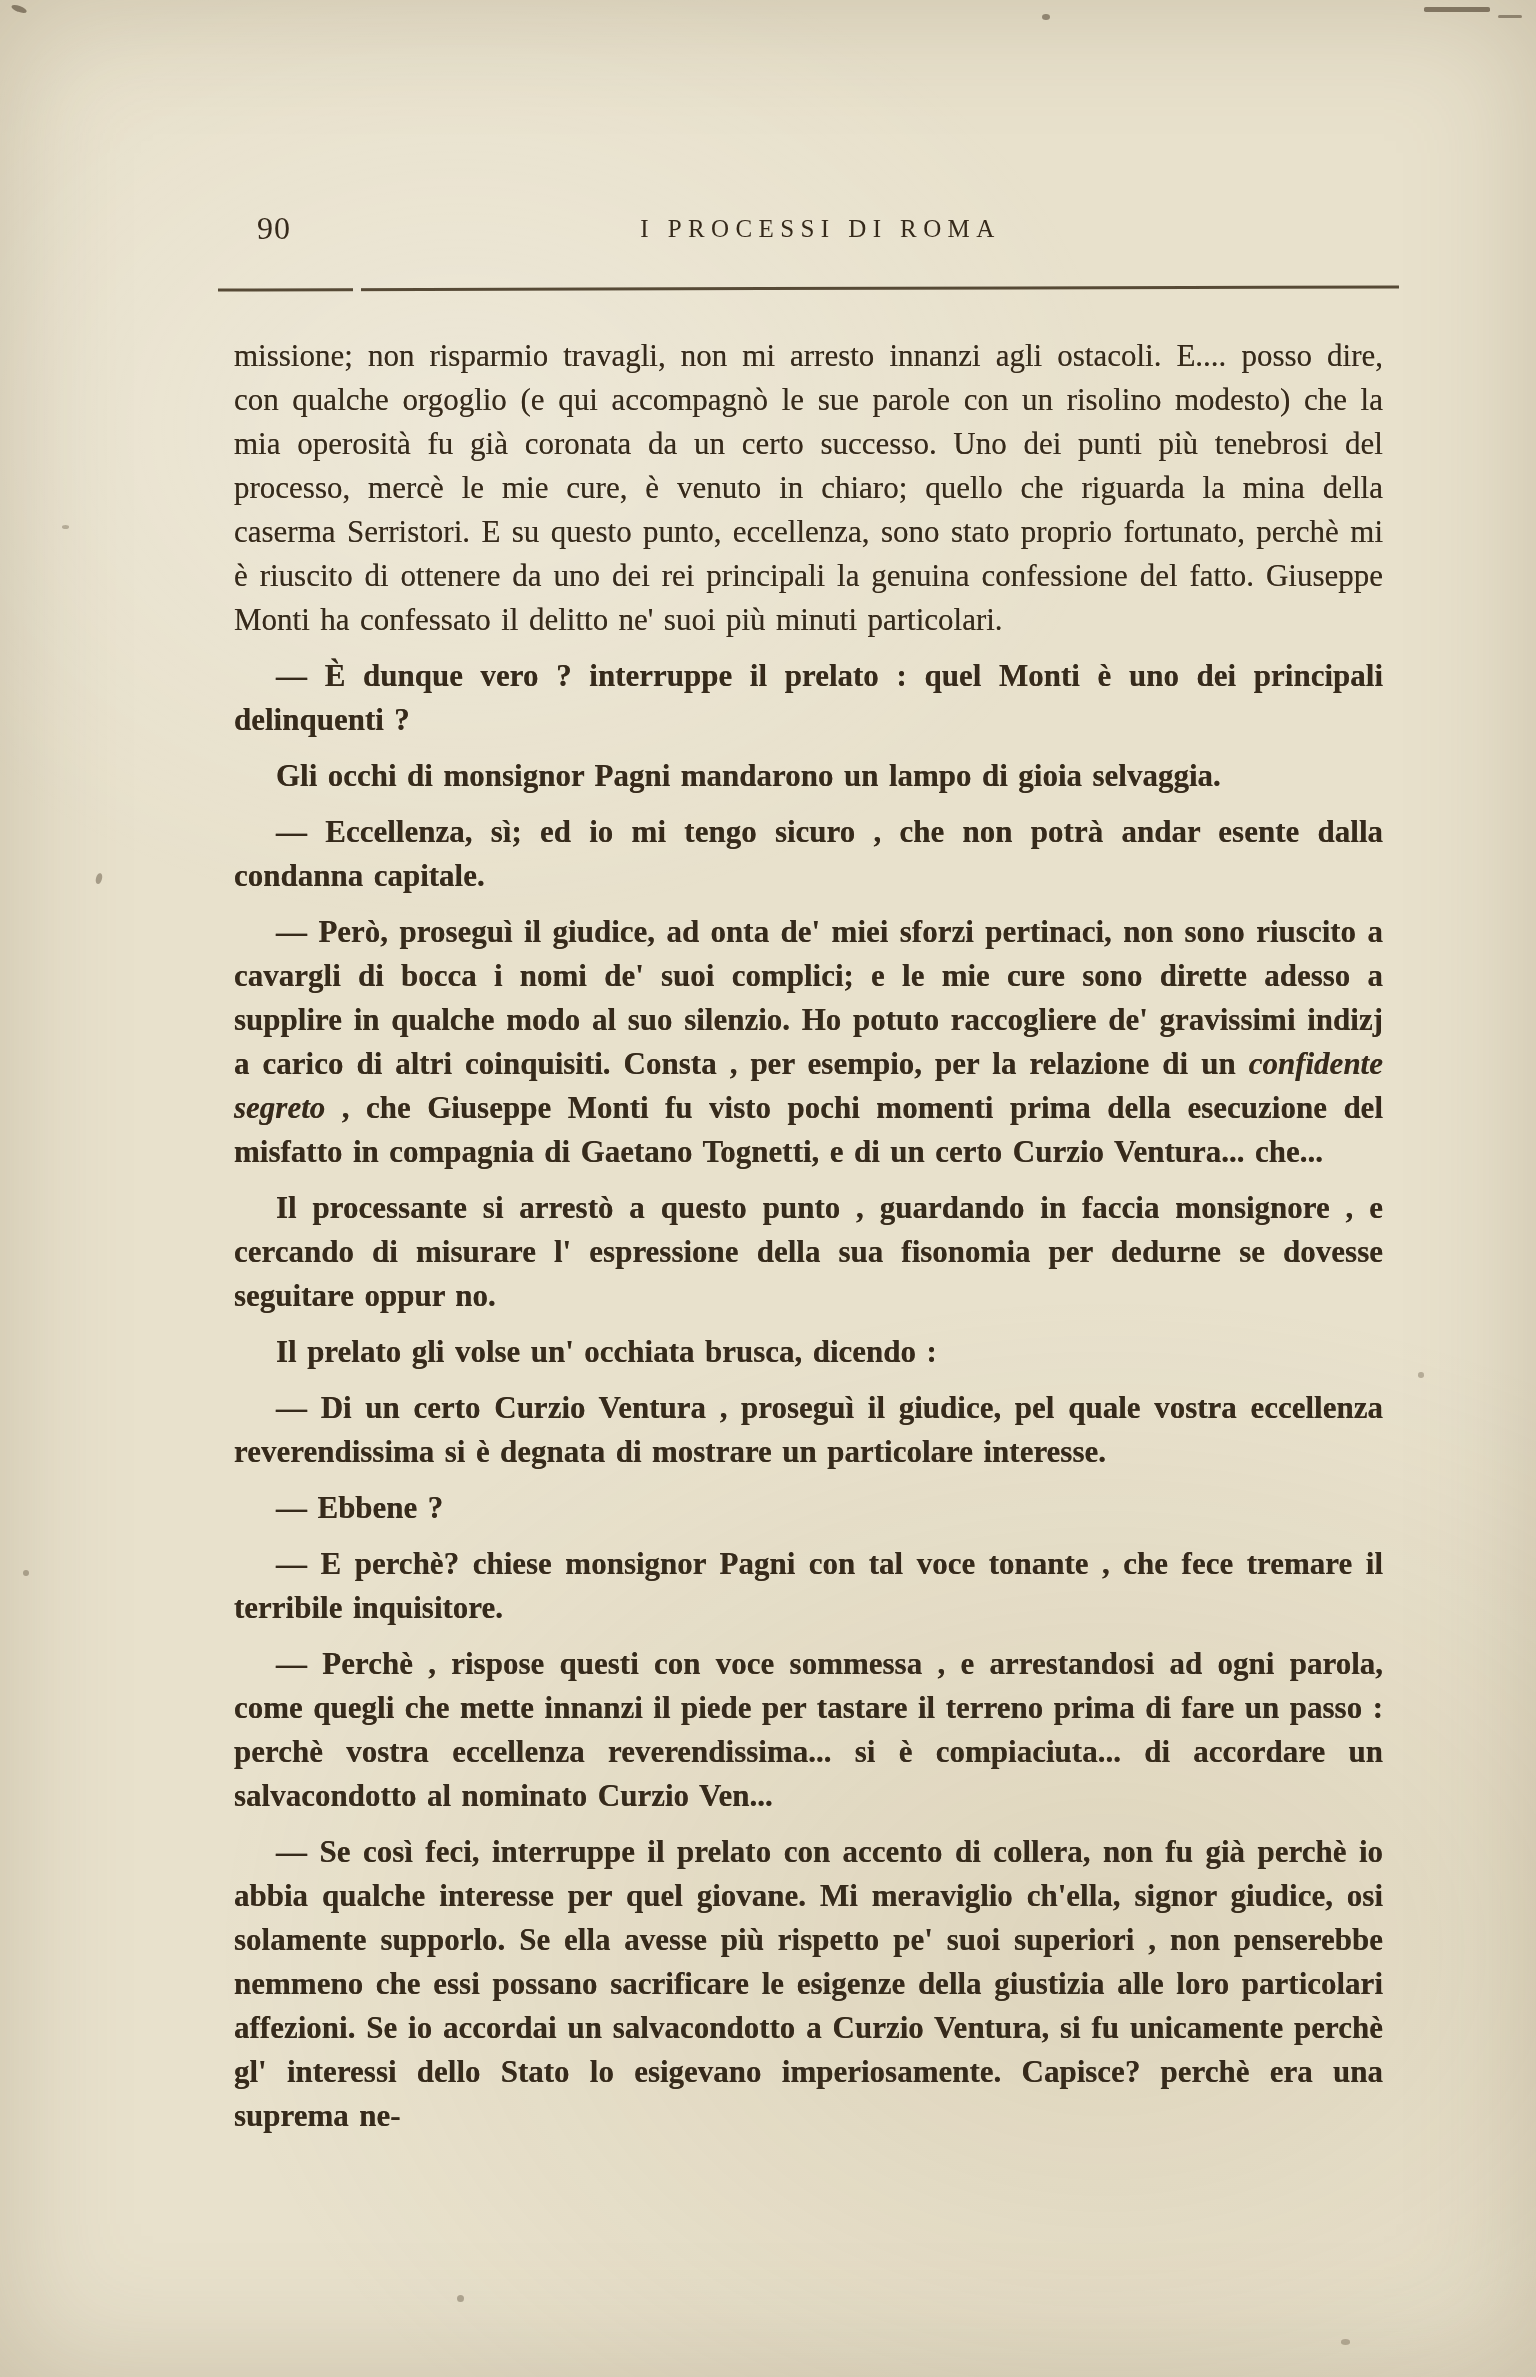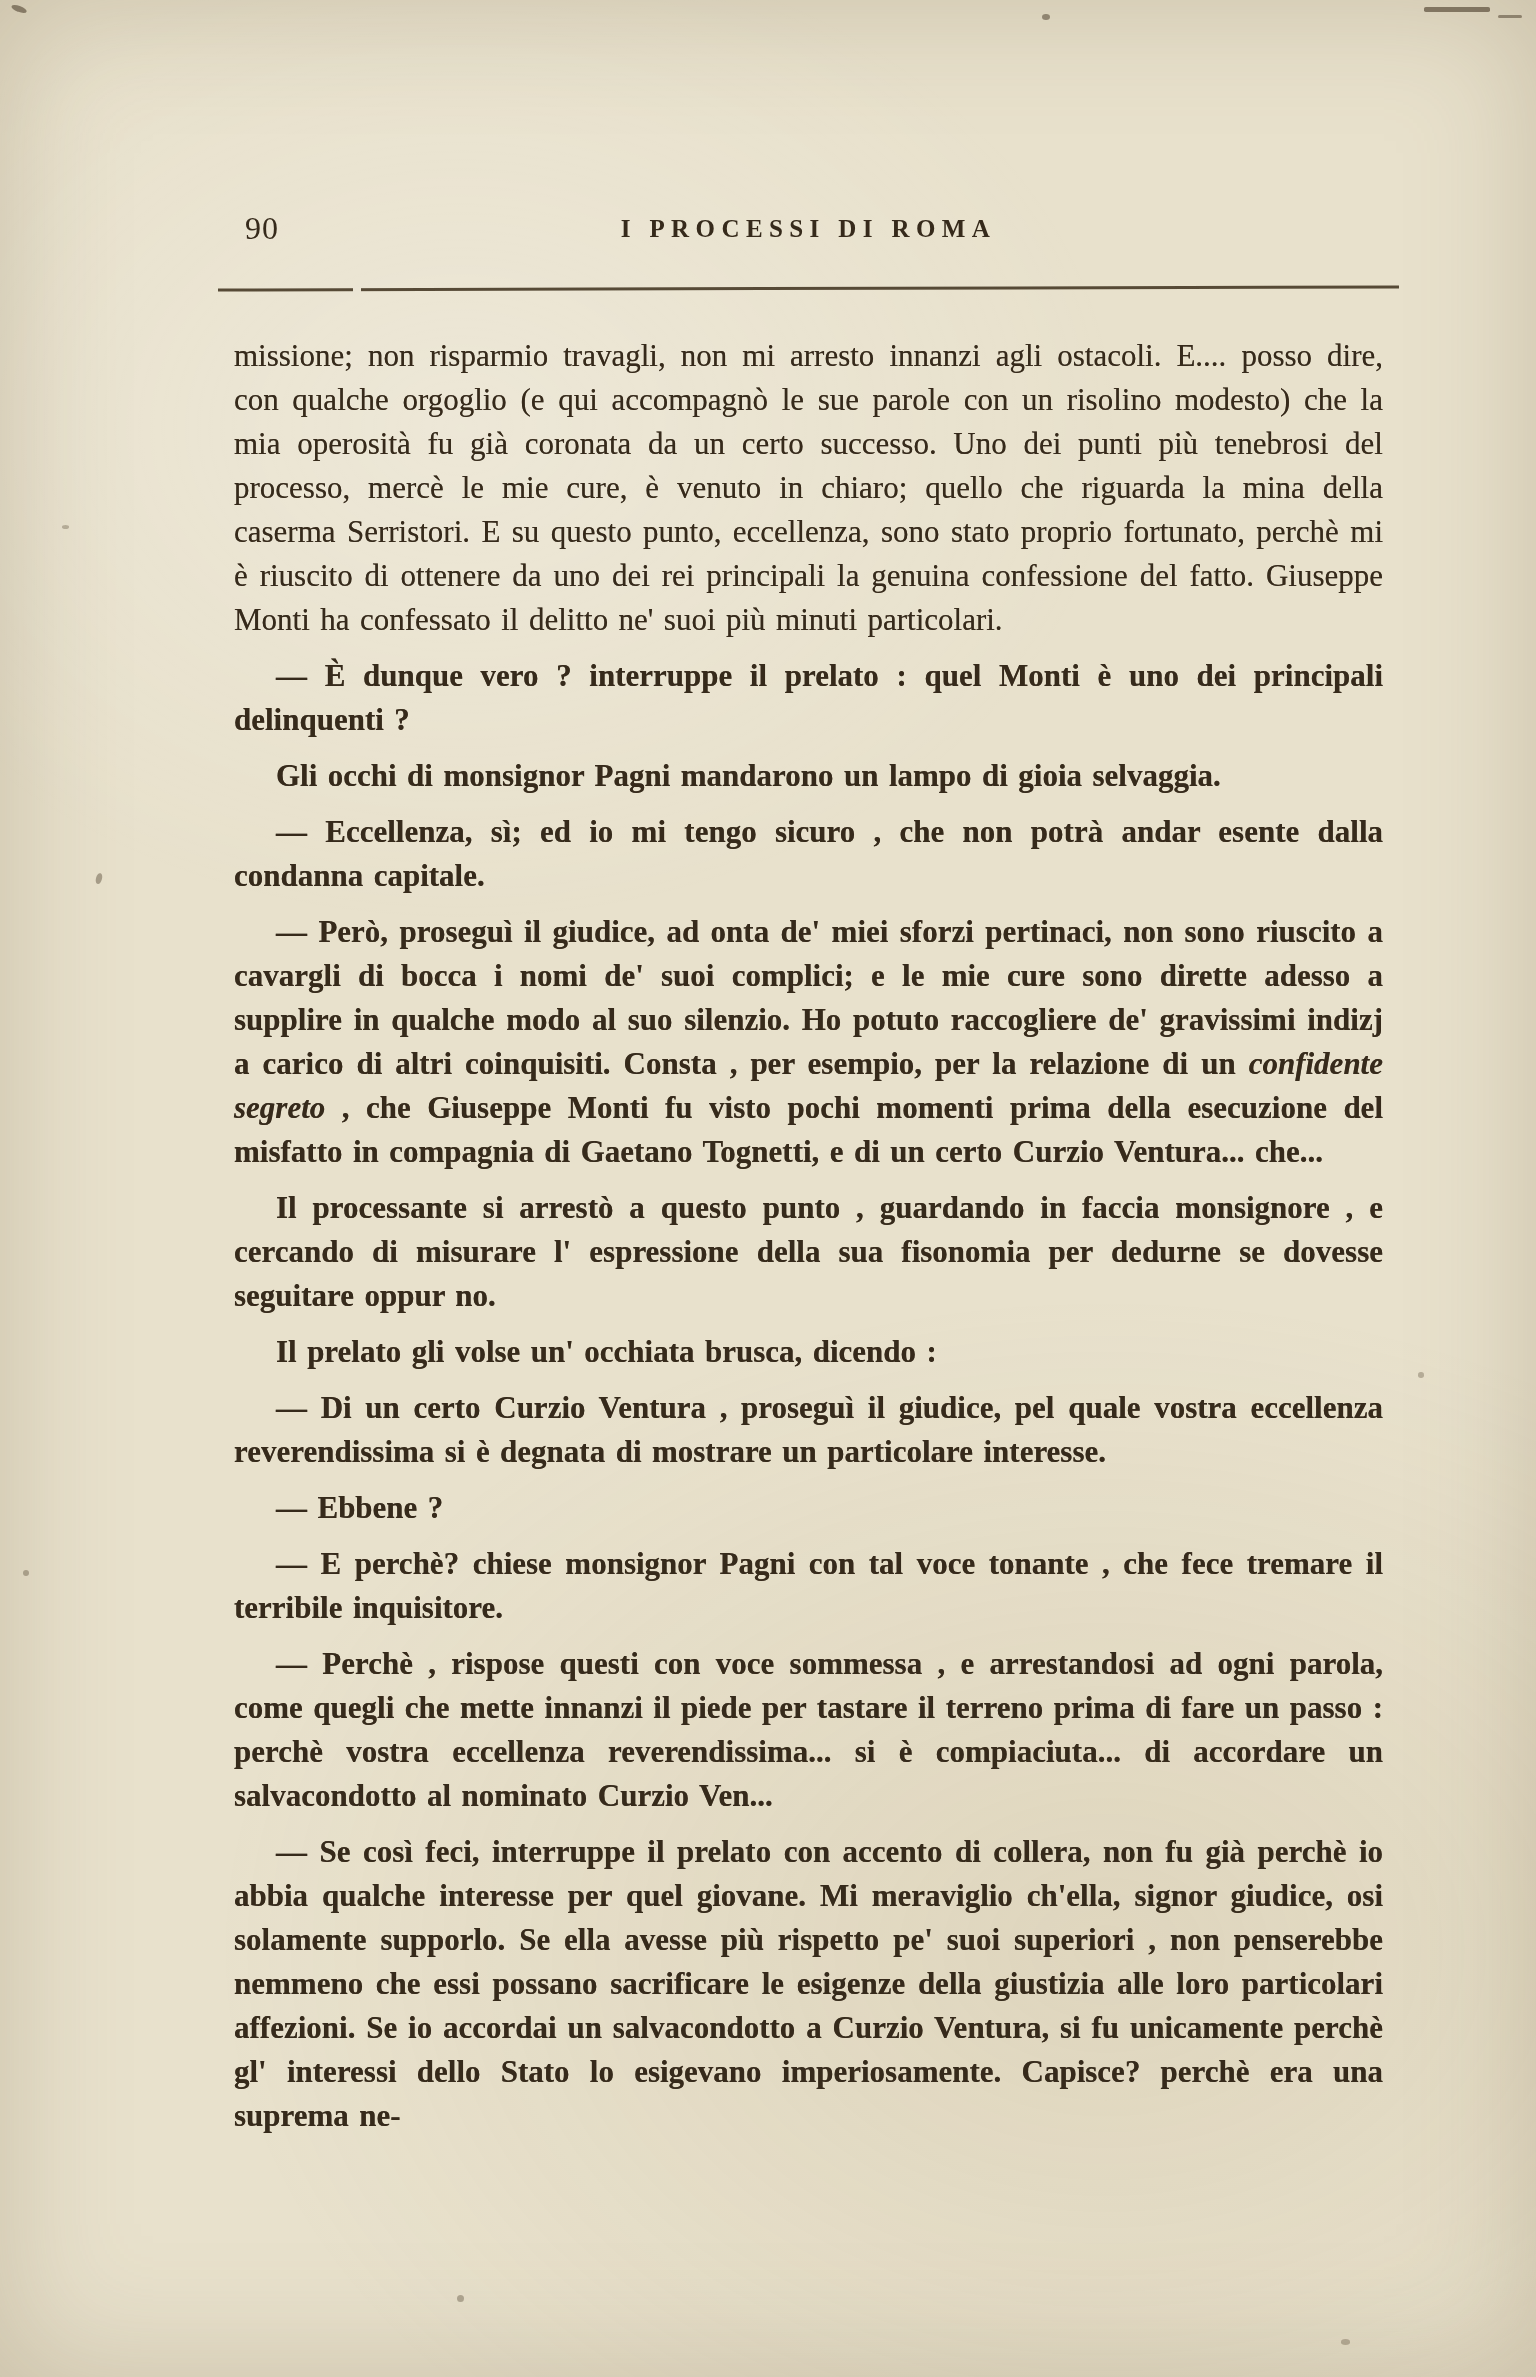--- a/index.html
+++ b/index.html
@@ -17,39 +17,39 @@
       #e8e1cc;
     box-shadow: inset 0 0 128px rgba(120,100,70,0.28);
   }
 
   .page { position: absolute; inset: 0; }
 
   
   .running-head {
     position: absolute;
     top: 208px;
-    left: 222px;
+    left: 234px;
     width: 1173px;
     height: 42px;
   }
   .page-number {
     position: absolute;
     left: 23px;
     top: 1.8px;
     font-size: 32px;
     letter-spacing: 0.9px;
   }
   .running-title {
     position: absolute;
     left: 0;
     right: 0;
     top: 7.3px;
     text-align: center;
     font-size: 25px;
-    font-weight: bold;
+    font-weight: normal;
     letter-spacing: 6.4px;
     white-space: nowrap;
   }
 
   
   .head-rule {
     position: absolute;
     top: 287px;
     left: 218px;
     width: 1181px;

